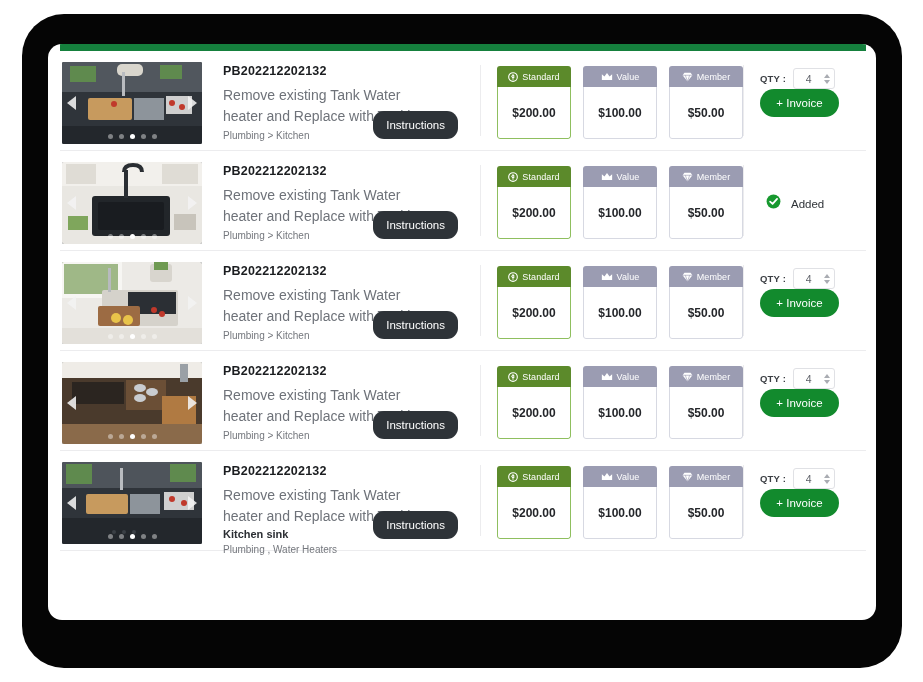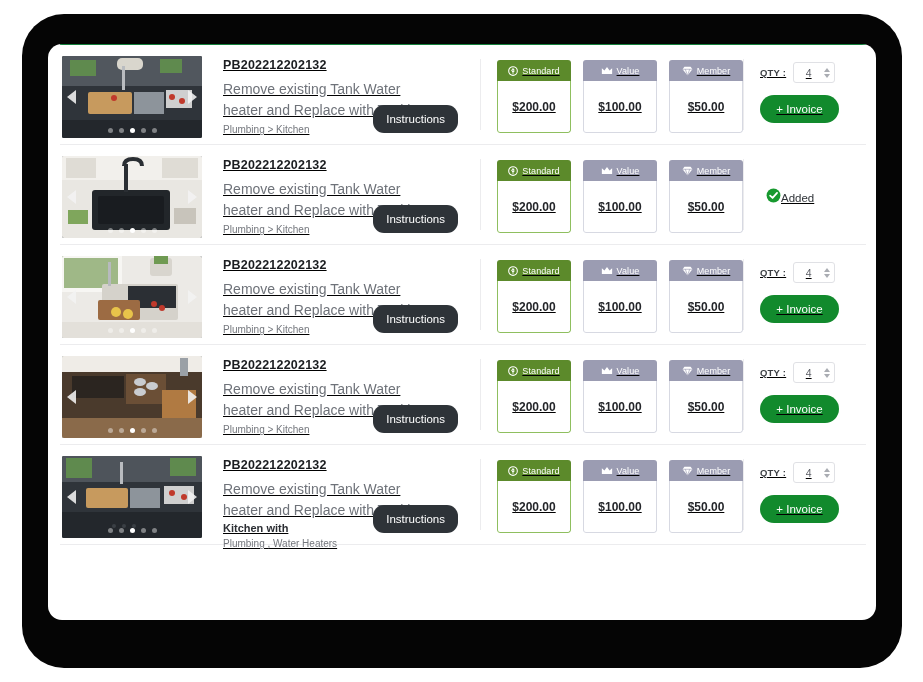--- a/index.html
+++ b/index.html
@@ -96,23 +96,22 @@
     border-left: 4px solid transparent;
     border-right: 4px solid transparent;
     border-top: 5px solid #9a9da3;
     margin-left: auto;
   }
 
   
   .list {
     flex: 1 1 auto;
     overflow: hidden;
-    border-top: 1px solid #15803d;
+    border-top: 7px solid #15803d;
     margin: 0 10px 0 12px;
-    text-decoration: underline;
   }
   .row {
     display: flex;
     align-items: flex-start;
     border-bottom: 1px solid #ececee;
     padding: 10px 4px 10px 2px;
     height: 100px;
   }
 
   
@@ -301,37 +300,37 @@
   .spin i {
     display: block;
     width: 0; height: 0;
     border-left: 3px solid transparent;
     border-right: 3px solid transparent;
   }
   .spin .up { border-bottom: 4px solid #a9acb2; }
   .spin .down { border-top: 4px solid #a9acb2; }
 
   .invoice-btn {
-    margin-top: 12px;
+    margin-top: 0;
     width: 79px; height: 28px;
     background: #128a2d;
     color: #ffffff;
     font-size: 11.5px;
     border-radius: 14px;
     display: flex;
     align-items: center;
     justify-content: center;
     cursor: pointer;
     white-space: nowrap;
   }
 
   .added {
     display: flex;
     align-items: center;
-    gap: 0;
+    gap: 10px;
     margin-top: 26px;
     padding-left: 6px;
   }
   .added-label {
     font-size: 11.5px;
     color: #2f3338;
   }
 </style>
 </head>
 <body>
@@ -719,21 +718,21 @@
             <span class="dot"></span>
             <span class="dot"></span>
             <span class="dot active"></span>
             <span class="dot"></span>
             <span class="dot"></span>
           </div>
     </div>
     <div class="info">
       <div class="sku">PB202212202132</div>
       <div class="desc">Remove existing Tank Water heater and Replace with Tankless</div>
-      <div class="subname">Kitchen with</div>
+      <div class="subname">Kitchen sink</div>
       <div class="breadcrumb">Plumbing , Water Heaters</div>
       <div class="instructions">Instructions</div>
     </div>
     <div class="vdiv"></div>
     <div class="pricing">
       <div class="price-card tier-standard">
           <div class="price-head">
             <span>
                 <svg width="10" height="10" viewBox="0 0 12 12">
                   <circle cx="6" cy="6" r="5.2" fill="none" stroke="#ffffff" stroke-width="1.3"></circle>

